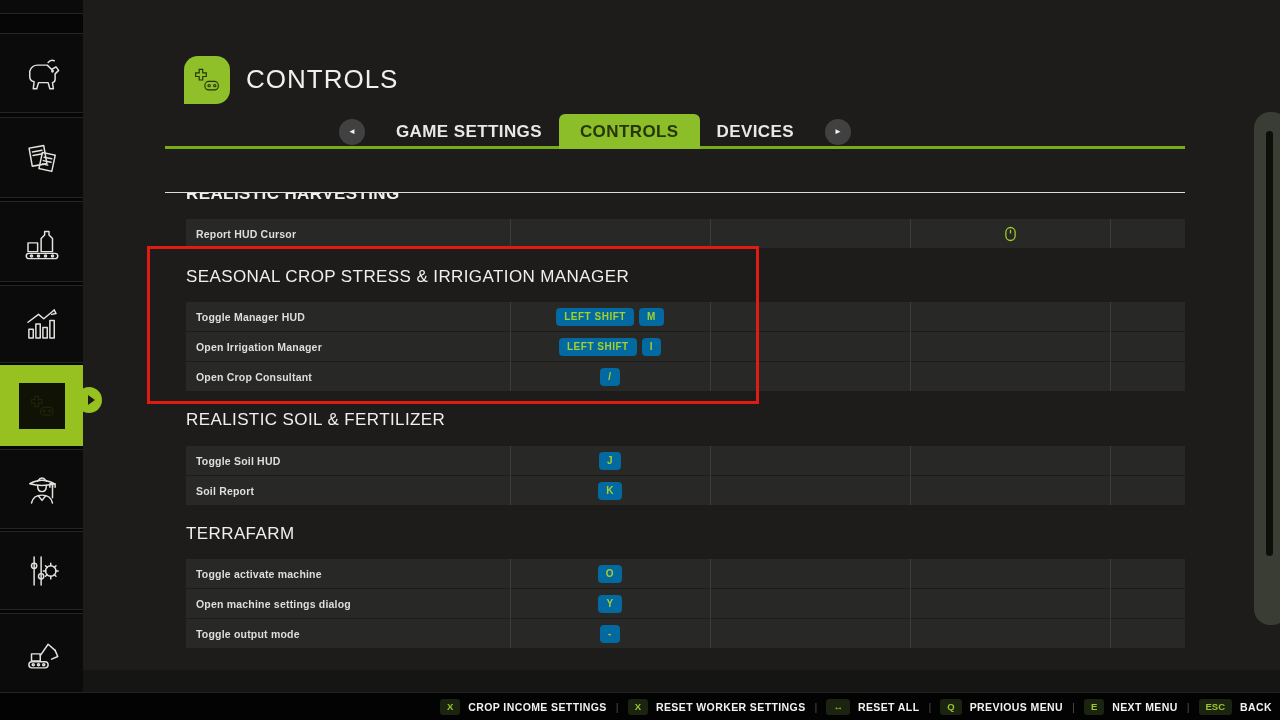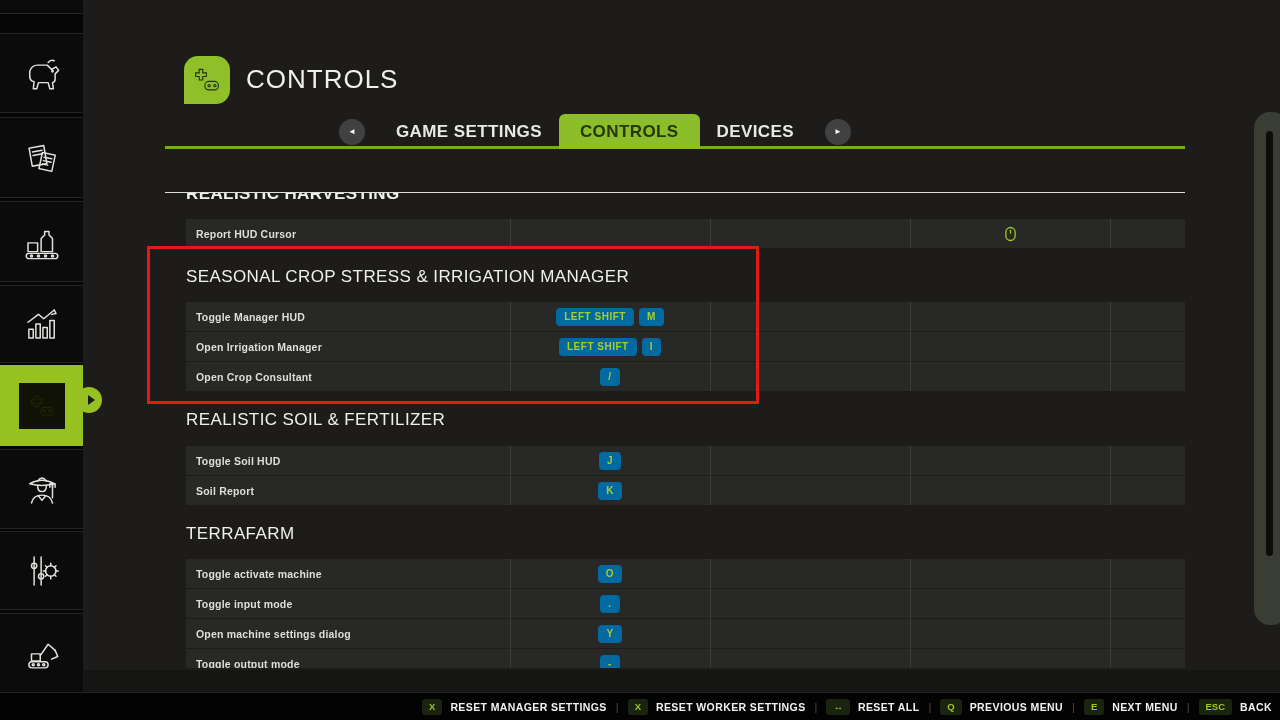--- a/index.html
+++ b/index.html
@@ -277,29 +277,20 @@
       <div class="row">
         <div class="cell action">Toggle activate machine</div>
         <div class="cell keys">
           <span class="kbd">O</span>
         </div>
         <div class="cell keys"></div>
         <div class="cell keys"></div>
         <div></div>
       </div>
       <div class="row">
-        <div class="cell action">Toggle input mode</div>
-        <div class="cell keys">
-          <span class="kbd">.</span>
-        </div>
-        <div class="cell keys"></div>
-        <div class="cell keys"></div>
-        <div></div>
-      </div>
-      <div class="row">
         <div class="cell action">Open machine settings dialog</div>
         <div class="cell keys">
           <span class="kbd">Y</span>
         </div>
         <div class="cell keys"></div>
         <div class="cell keys"></div>
         <div></div>
       </div>
       <div class="row">
         <div class="cell action">Toggle output mode</div>
@@ -317,21 +308,21 @@
 
   <div class="scrollbar">
     <div class="scroll-groove"></div>
   </div>
 
   <div class="bottom-gap"></div>
 
   <div class="footer">
     <div class="f-item">
       <span class="f-key">X</span>
-      <span class="f-label">RESET MANAGER SETTINGS</span>
+      <span class="f-label">CROP INCOME SETTINGS</span>
     </div>
     <span class="f-sep">|</span>
     <div class="f-item">
       <span class="f-key">X</span>
       <span class="f-label">RESET WORKER SETTINGS</span>
     </div>
     <span class="f-sep">|</span>
     <div class="f-item">
       <span class="f-key">↔</span>
       <span class="f-label">RESET ALL</span>

